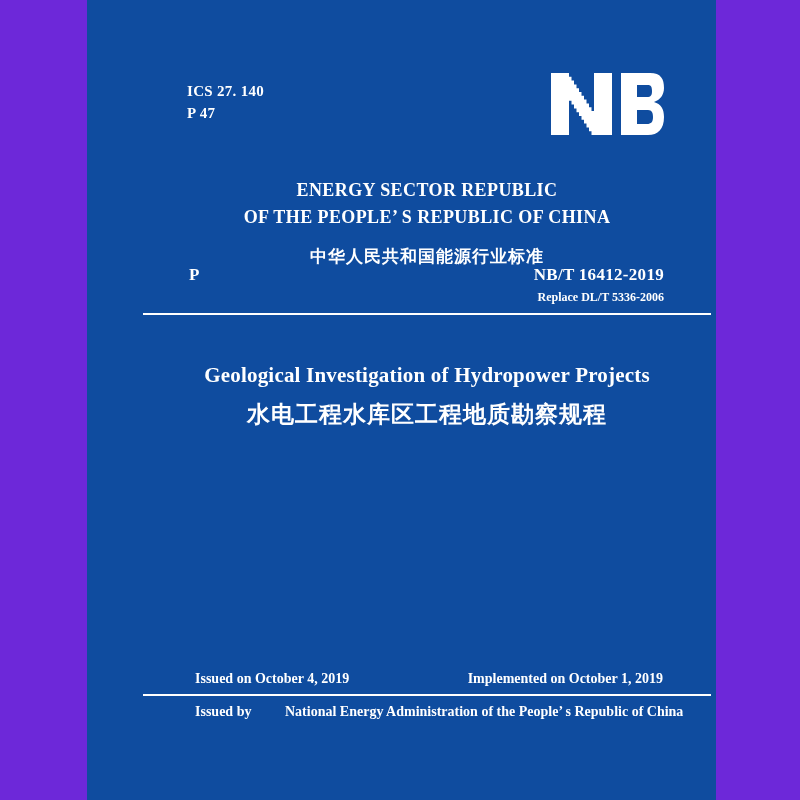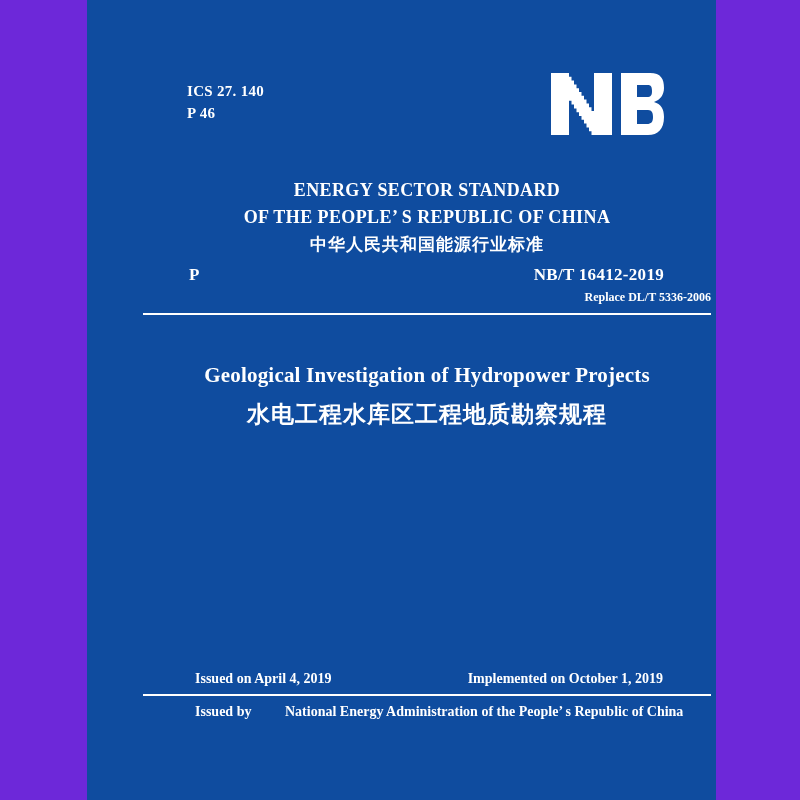--- a/index.html
+++ b/index.html
@@ -51,20 +51,21 @@
     font-weight: bold;
     line-height: 27px;
     letter-spacing: 0.4px;
   }
   .org-heading .cn {
     font-size: 17px;
     font-weight: bold;
     line-height: 27px;
     letter-spacing: 1px;
     font-family: "Liberation Sans", "DejaVu Sans", sans-serif;
+    margin-top: 12px;
   }
   .std-row {
     left: 56px;
     width: 568px;
     top: 265px;
     height: 20px;
   }
   .class-letter {
     position: absolute;
     left: 46px;
@@ -80,20 +81,21 @@
     font-weight: bold;
     letter-spacing: 0.3px;
   }
   .replace-row {
     left: 56px;
     width: 568px;
     top: 287px;
     text-align: right;
   }
   .replace-note {
+    margin-right: 47px;
     font-size: 12px;
     font-weight: bold;
     display: inline-block;
   }
   .rule {
     left: 56px;
     width: 568px;
     height: 2px;
     background: #ffffff;
   }
@@ -137,38 +139,38 @@
   .issuer-value { position: absolute; left: 142px; top: 0; white-space: nowrap; }
 </style>
 </head>
 <body>
 
 <div class="canvas">
   <div class="page">
 
     <div class="abs ics-block">
       <div>ICS 27. 140</div>
-      <div>P 46</div>
+      <div>P 47</div>
     </div>
 
     <div class="abs nb-logo">
       <svg width="114" height="64" viewBox="0 0 114 64" xmlns="http://www.w3.org/2000/svg">
         <path fill="#ffffff" d="M0,63 V1 H18
           l0,3.8 2.5,0 0,3.8 2.5,0 0,3.8 2.5,0 0,3.8 2.5,0 0,3.8 2.5,0 0,3.8 2.5,0 0,3.8 2.5,0 0,3.8 2.5,0 0,3.8 2.5,0 0,3.8 2.5,0
           V1 H61 V63 H43
           l-2.5,0 0,-3.8 -2.5,0 0,-3.8 -2.5,0 0,-3.8 -2.5,0 0,-3.8 -2.5,0 0,-3.8 -2.5,0 0,-3.8 -2.5,0 0,-3.8 -2.5,0 0,-3.8 -2.5,0 0,-3.8 -2.5,0 0,-3.8
           V63 Z"></path>
         <path fill="#ffffff" fill-rule="evenodd" d="M70,1 H99 C110,1 113,7 113,16 C113,23 109,28 103,30 C110,32 113,37 113,45 C113,57 107,63 97,63 H70 Z
           M86,13 V25 H96 C100,25 101,23 101,19 C101,15 100,13 97,13 Z
           M86,38 V52 H96 C100,52 102,50 102,45 C102,41 101,38 97,38 Z"></path>
       </svg>
     </div>
 
     <div class="abs content-col org-heading">
-      <div class="en">ENERGY SECTOR STANDARD</div>
+      <div class="en">ENERGY SECTOR REPUBLIC</div>
       <div class="en">OF THE PEOPLE’ S REPUBLIC OF CHINA</div>
       <div class="cn">中华人民共和国能源行业标准</div>
     </div>
 
     <div class="abs std-row">
       <span class="class-letter">P</span>
       <span class="std-number">NB/T 16412-2019</span>
     </div>
 
     <div class="abs replace-row">
@@ -176,21 +178,21 @@
     </div>
 
     <div class="abs rule rule-top"></div>
 
     <div class="abs content-col title-block">
       <div class="en">Geological Investigation of Hydropower Projects</div>
       <div class="cn">水电工程水库区工程地质勘察规程</div>
     </div>
 
     <div class="abs dates-row">
-      <span class="issued-on">Issued on April 4, 2019</span>
+      <span class="issued-on">Issued on October 4, 2019</span>
       <span class="implemented-on">Implemented on October 1, 2019</span>
     </div>
 
     <div class="abs rule rule-bottom"></div>
 
     <div class="abs issuer-row">
       <span class="issuer-label">Issued by</span>
       <span class="issuer-value">National Energy Administration of the People’ s Republic of China</span>
     </div>
 

